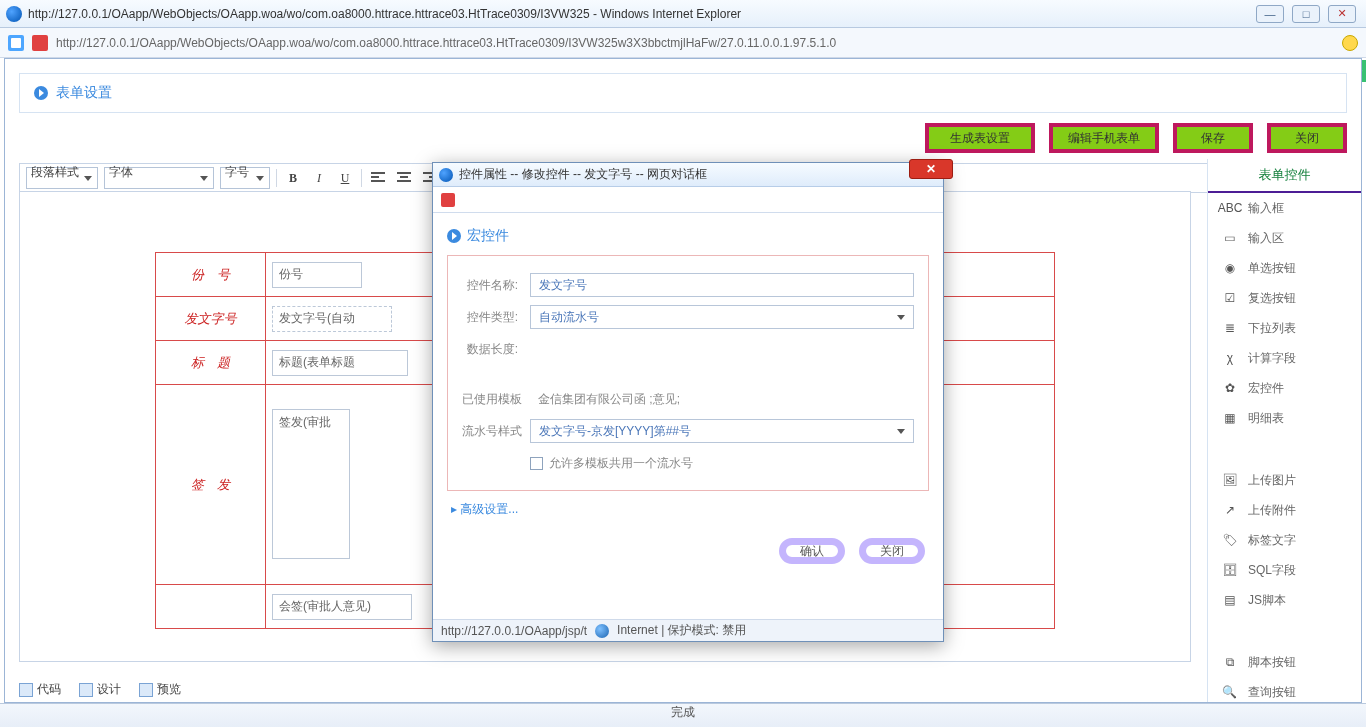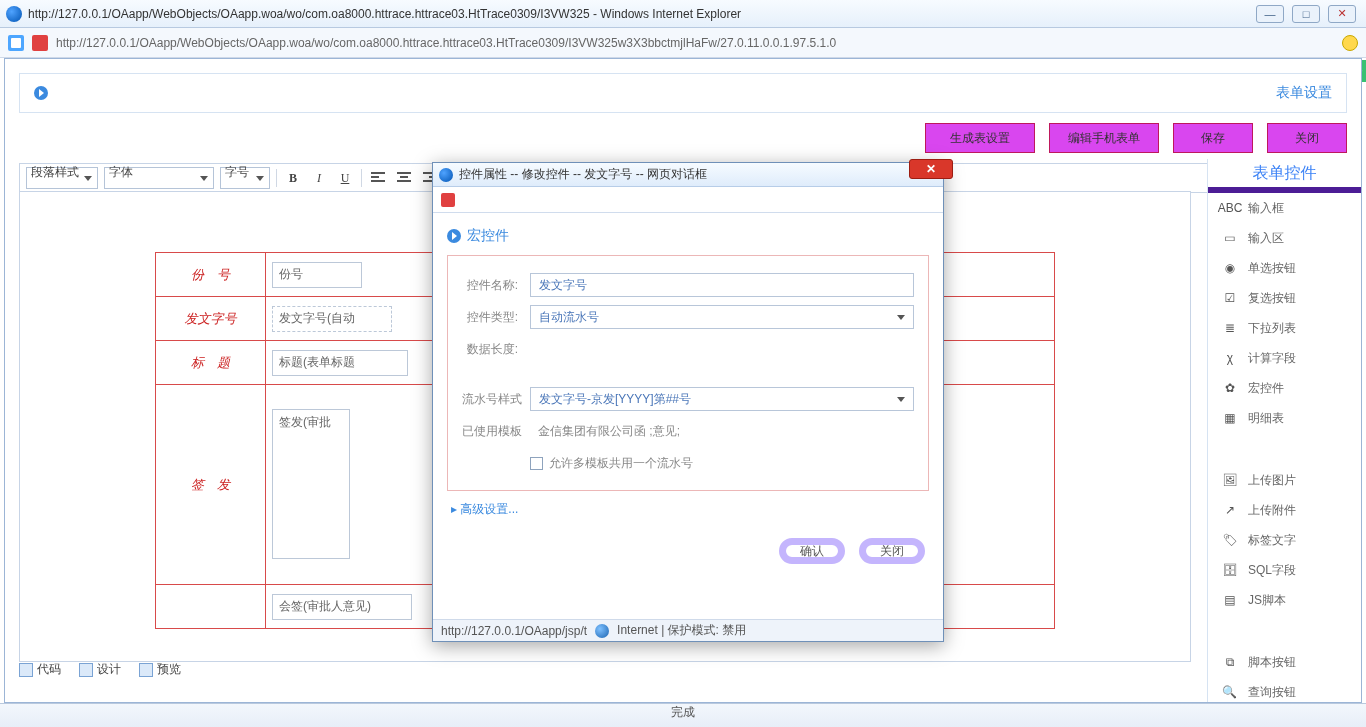--- a/index.html
+++ b/index.html
@@ -16,56 +16,56 @@
   .ie-addrbar { height:30px; background:#f4f8fd; border-bottom:1px solid #cfd9e8; display:flex;align-items:center;padding:0 8px;gap:8px;}
   .shield{width:16px;height:16px;background:#4da6ff;border-radius:2px;position:relative;}
   .shield::after{content:"";position:absolute;inset:3px;background:#fff;border-radius:1px;}
   .fav{width:16px;height:16px;background:#e04040;border-radius:2px;}
   .ie-addr{flex:1;color:#666;white-space:nowrap;overflow:hidden;}
   .addr-end{width:16px;height:16px;border-radius:50%;background:#ffd84d;border:1px solid #c9a800;}
   .badge-right{position:absolute;right:0;top:60px;width:18px;height:22px;background:#38c172;color:#fff;border-radius:4px 0 0 4px;display:flex;align-items:center;justify-content:center;font-size:10px;}
 
   
   .ie-body{position:absolute;top:58px;left:4px;right:4px;bottom:24px;border:1px solid #9cb5d6;background:#fff;overflow:hidden;}
-  .page-header{margin:14px 14px 10px;border:1px solid #d6e3f2;padding:10px 14px;display:flex;align-items:center;gap:8px;justify-content:space-between;}
+  .page-header{margin:14px 14px 10px;border:1px solid #d6e3f2;padding:10px 14px;display:flex;align-items:center;gap:8px;}
   .arrow-circle{width:14px;height:14px;border-radius:50%;background:#3b8adf;position:relative;}
   .arrow-circle::after{content:"";position:absolute;left:5px;top:3px;border-left:5px solid #fff;border-top:4px solid transparent;border-bottom:4px solid transparent;}
   .page-header .ptitle{color:#3b8adf;font-size:14px;}
 
   .action-row{display:flex;justify-content:flex-end;gap:14px;padding:0 14px 10px;}
-  .action-btn{min-width:110px;height:30px;border:1px solid #be185d;background:#d946ef;color:#333;display:flex;align-items:center;justify-content:center;cursor:pointer;}
+  .action-btn{min-width:110px;height:30px;border:4px solid #be185d;background:#84cc16;color:#333;display:flex;align-items:center;justify-content:center;cursor:pointer;}
   .action-btn.small{min-width:80px;}
 
   .toolbar-row{height:30px;border:1px solid #c7d4e6;margin:0 14px;display:flex;align-items:center;gap:6px;padding:0 6px;background:#fff;}
   .tb-select{height:22px;border:1px solid #b5c4d8;background:#fff;padding:0 18px 12px 4px;display:flex;align-items:center;position:relative;min-width:72px;color:#444;}
   .tb-select::after{content:"";position:absolute;right:5px;top:8px;border-left:4px solid transparent;border-right:4px solid transparent;border-top:5px solid #555;}
   .tb-icon{width:20px;height:20px;display:flex;align-items:center;justify-content:center;color:#444;font-family:"Times New Roman",serif;}
   .tb-icon.b{font-weight:bold;}
   .tb-icon.i{font-style:italic;}
   .tb-icon.u{text-decoration:underline;}
   .tb-sep{width:1px;height:18px;background:#d0d8e4;}
 
   
   .right-panel{position:absolute;top:0;right:0;bottom:0;width:154px;border-left:1px solid #d6e3f2;background:#fff;}
-  .rp-title{height:34px;display:flex;align-items:center;justify-content:center;color:#3b82f6;border-bottom:6px solid #4c1d95;font-size:16px;}
+  .rp-title{height:34px;display:flex;align-items:center;justify-content:center;color:#15803d;border-bottom:2px solid #4c1d95;font-size:13px;}
   .rp-item{height:30px;display:flex;align-items:center;gap:10px;padding:0 14px;color:#666;cursor:pointer;}
   .rp-item .ico{width:16px;height:16px;display:flex;align-items:center;justify-content:center;color:#555;}
   .rp-gap{height:32px;}
 
   
   .canvas{position:absolute;left:14px;right:170px;top:132px;bottom:40px;border:1px solid #c7d4e6;overflow:auto;background:#fff;}
   .form-table{margin:60px auto 20px;border-collapse:collapse;width:900px;}
   .form-table td{border:1px solid #d84a4a;height:44px;vertical-align:middle;}
   .form-table td.lbl{width:110px;text-align:center;color:#c22;font-size:13px;font-style:italic;}
   .form-table td.val{padding:4px 6px;}
   .inp{height:26px;border:1px solid #bcc8d8;padding:0 6px;display:flex;align-items:center;color:#666;background:#fff;}
   .inp.dashed{border-style:dashed;}
   .txta{border:1px solid #bcc8d8;color:#666;background:#fff;padding:4px 6px;width:100%;height:150px;}
 
-  .bottom-tabs{position:absolute;left:14px;bottom:24px;display:flex;gap:18px;}
+  .bottom-tabs{position:absolute;left:14px;bottom:4px;display:flex;gap:18px;}
   .btab{display:flex;align-items:center;gap:4px;color:#444;cursor:pointer;}
   .btab .sq{width:14px;height:14px;border:1px solid #7aa3d4;background:#dbe9f9;}
 
   
   .ie-status{position:absolute;left:0;right:0;bottom:0;height:24px;background:linear-gradient(#f3f7fc,#e7eef8);border-top:1px solid #b9c9de;display:flex;align-items:center;padding:0 8px;gap:10px;color:#555;flex-direction:column;}
   .ie-status .spacer{flex:1;}
   .globe{width:14px;height:14px;border-radius:50%;background:radial-gradient(circle at 35% 35%,#7fc1ff,#1a63b0);}
   .zoom-box{border:1px solid #b9c9de;padding:1px 6px;display:flex;align-items:center;gap:4px;}
 
   
@@ -308,26 +308,26 @@
       </div>
       <div class="mrow">
         <div class="ml">控件类型:</div>
         <div class="mf sel">自动流水号</div>
       </div>
       <div class="mrow">
         <div class="ml">数据长度:</div>
       </div>
       <div style="height:18px"></div>
       <div class="mrow">
+        <div class="ml">已使用模板</div>
+        <div class="mf ro">金信集团有限公司函 ;意见;</div>
+      </div>
+      <div class="mrow">
         <div class="ml">流水号样式</div>
         <div class="mf sel">发文字号-京发[YYYY]第##号</div>
-      </div>
-      <div class="mrow">
-        <div class="ml">已使用模板</div>
-        <div class="mf ro">金信集团有限公司函 ;意见;</div>
       </div>
       <div class="mrow">
         <div class="ml"></div>
         <div class="chk">
           <div class="box"></div>
           <span>允许多模板共用一个流水号</span>
         </div>
       </div>
     </div>
     <div class="adv">▸ 高级设置...</div>

